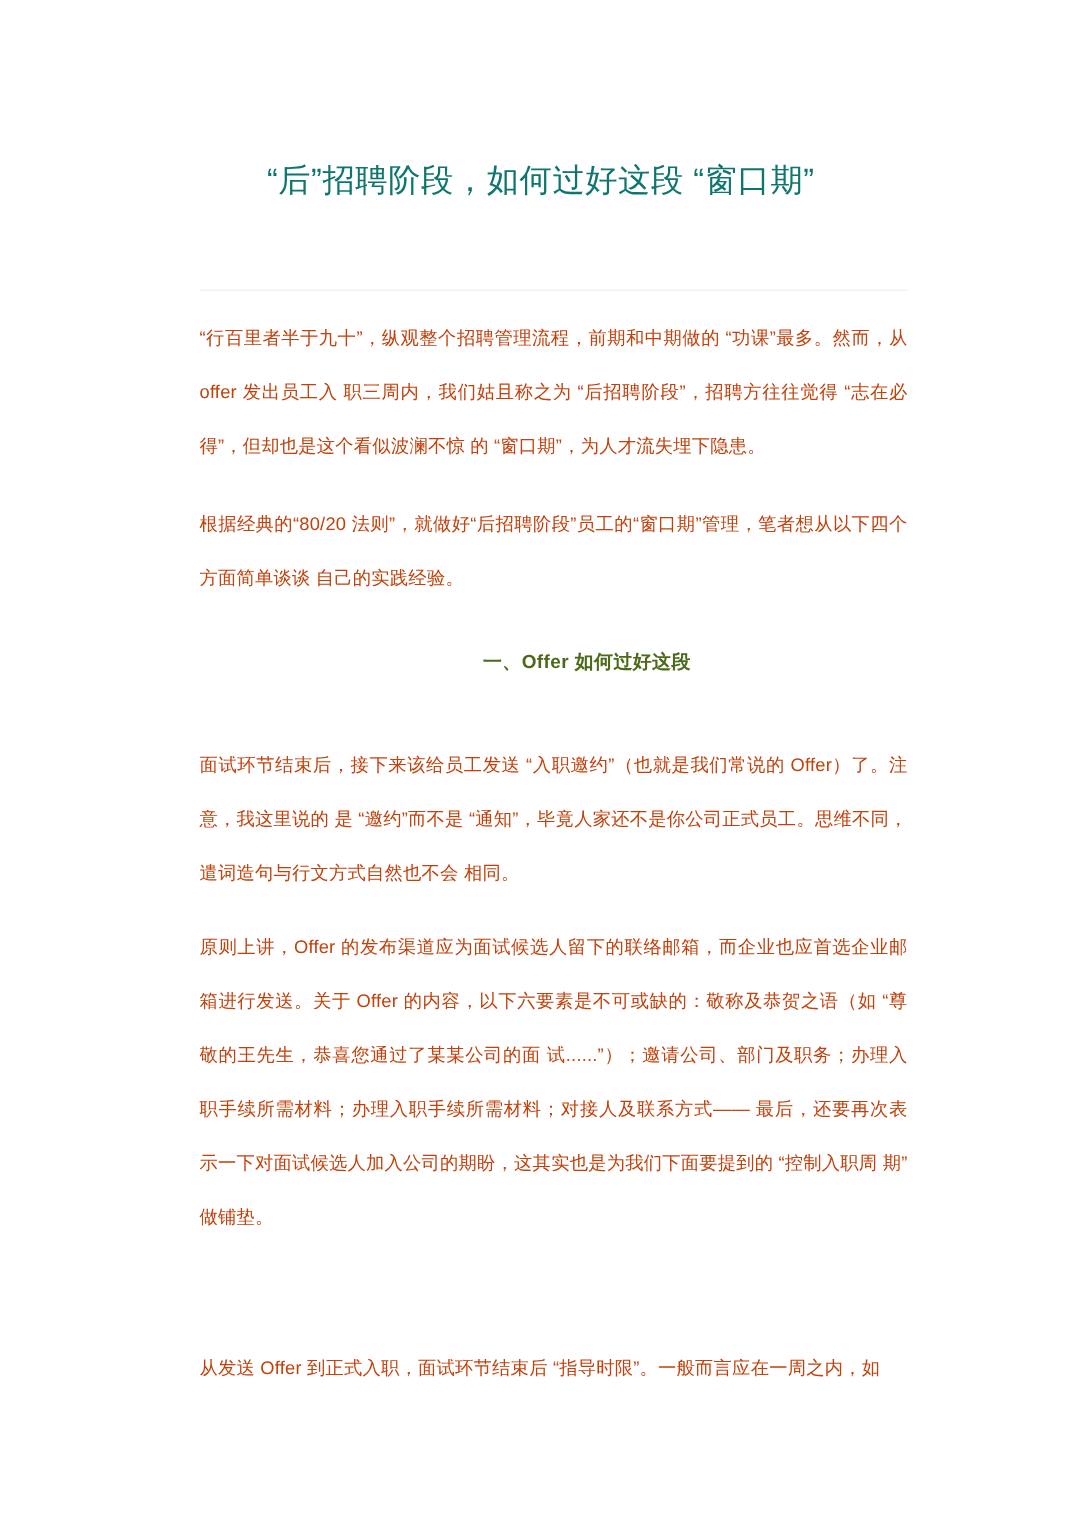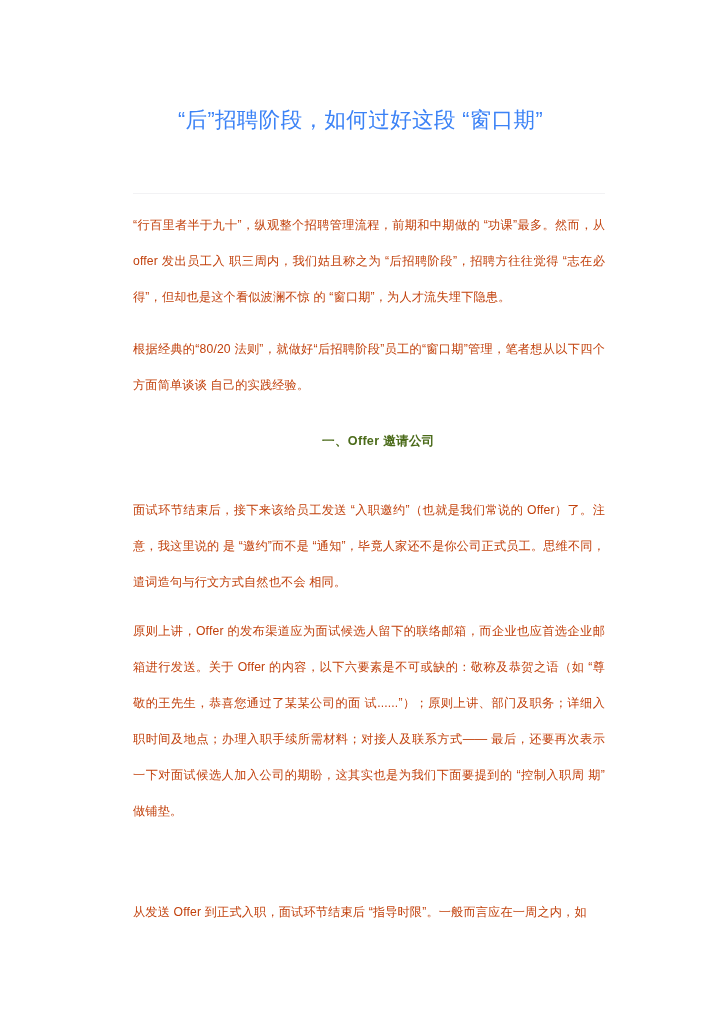--- a/index.html
+++ b/index.html
@@ -20,21 +20,21 @@
     box-sizing: border-box;
   }
   .doc-title {
     position: absolute;
     left: 0;
     top: 92px;
     width: 721px;
     text-align: center;
     font-size: 21.5px;
     font-weight: 400;
-    color: #3b82f6;
+    color: #0f766e;
     letter-spacing: 0.4px;
     line-height: 1.35;
   }
   .divider {
     position: absolute;
     left: 133px;
     top: 193px;
     width: 472px;
     height: 1px;
     background: #f2f2f4;
@@ -84,29 +84,29 @@
 
   <div class="blk" id="para-intro">
     <p class="para">“行百里者半于九十”，纵观整个招聘管理流程，前期和中期做的 “功课”最多。然而，从 offer 发出员工入 职三周内，我们姑且称之为 “后招聘阶段”，招聘方往往觉得 “志在必得”，但却也是这个看似波澜不惊 的 “窗口期”，为人才流失埋下隐患。</p>
   </div>
 
   <div class="blk" id="para-rule">
     <p class="para">根据经典的“80/20 法则”，就做好“后招聘阶段”员工的“窗口期”管理，笔者想从以下四个方面简单谈谈 自己的实践经验。</p>
   </div>
 
   <div class="blk" id="heading-one">
-    <h2 class="section-heading">一、Offer 邀请公司</h2>
+    <h2 class="section-heading">一、Offer 如何过好这段</h2>
   </div>
 
   <div class="blk" id="para-offer-1">
     <p class="para">面试环节结束后，接下来该给员工发送 “入职邀约”（也就是我们常说的 Offer）了。注意，我这里说的 是 “邀约”而不是 “通知”，毕竟人家还不是你公司正式员工。思维不同，遣词造句与行文方式自然也不会 相同。</p>
   </div>
 
   <div class="blk" id="para-offer-2">
-    <p class="para">原则上讲，Offer 的发布渠道应为面试候选人留下的联络邮箱，而企业也应首选企业邮箱进行发送。关于 Offer 的内容，以下六要素是不可或缺的：敬称及恭贺之语（如 “尊敬的王先生，恭喜您通过了某某公司的面 试......”）；原则上讲、部门及职务；详细入职时间及地点；办理入职手续所需材料；对接人及联系方式—— 最后，还要再次表示一下对面试候选人加入公司的期盼，这其实也是为我们下面要提到的 “控制入职周 期” 做铺垫。</p>
+    <p class="para">原则上讲，Offer 的发布渠道应为面试候选人留下的联络邮箱，而企业也应首选企业邮箱进行发送。关于 Offer 的内容，以下六要素是不可或缺的：敬称及恭贺之语（如 “尊敬的王先生，恭喜您通过了某某公司的面 试......”）；邀请公司、部门及职务；办理入职手续所需材料；办理入职手续所需材料；对接人及联系方式—— 最后，还要再次表示一下对面试候选人加入公司的期盼，这其实也是为我们下面要提到的 “控制入职周 期” 做铺垫。</p>
   </div>
 
 
   <div class="blk" id="para-cycle-1">
     <p class="para nojustify">从发送 Offer 到正式入职，面试环节结束后 “指导时限”。一般而言应在一周之内，如</p>
   </div>
 
 </div>
 
 </body></html>

